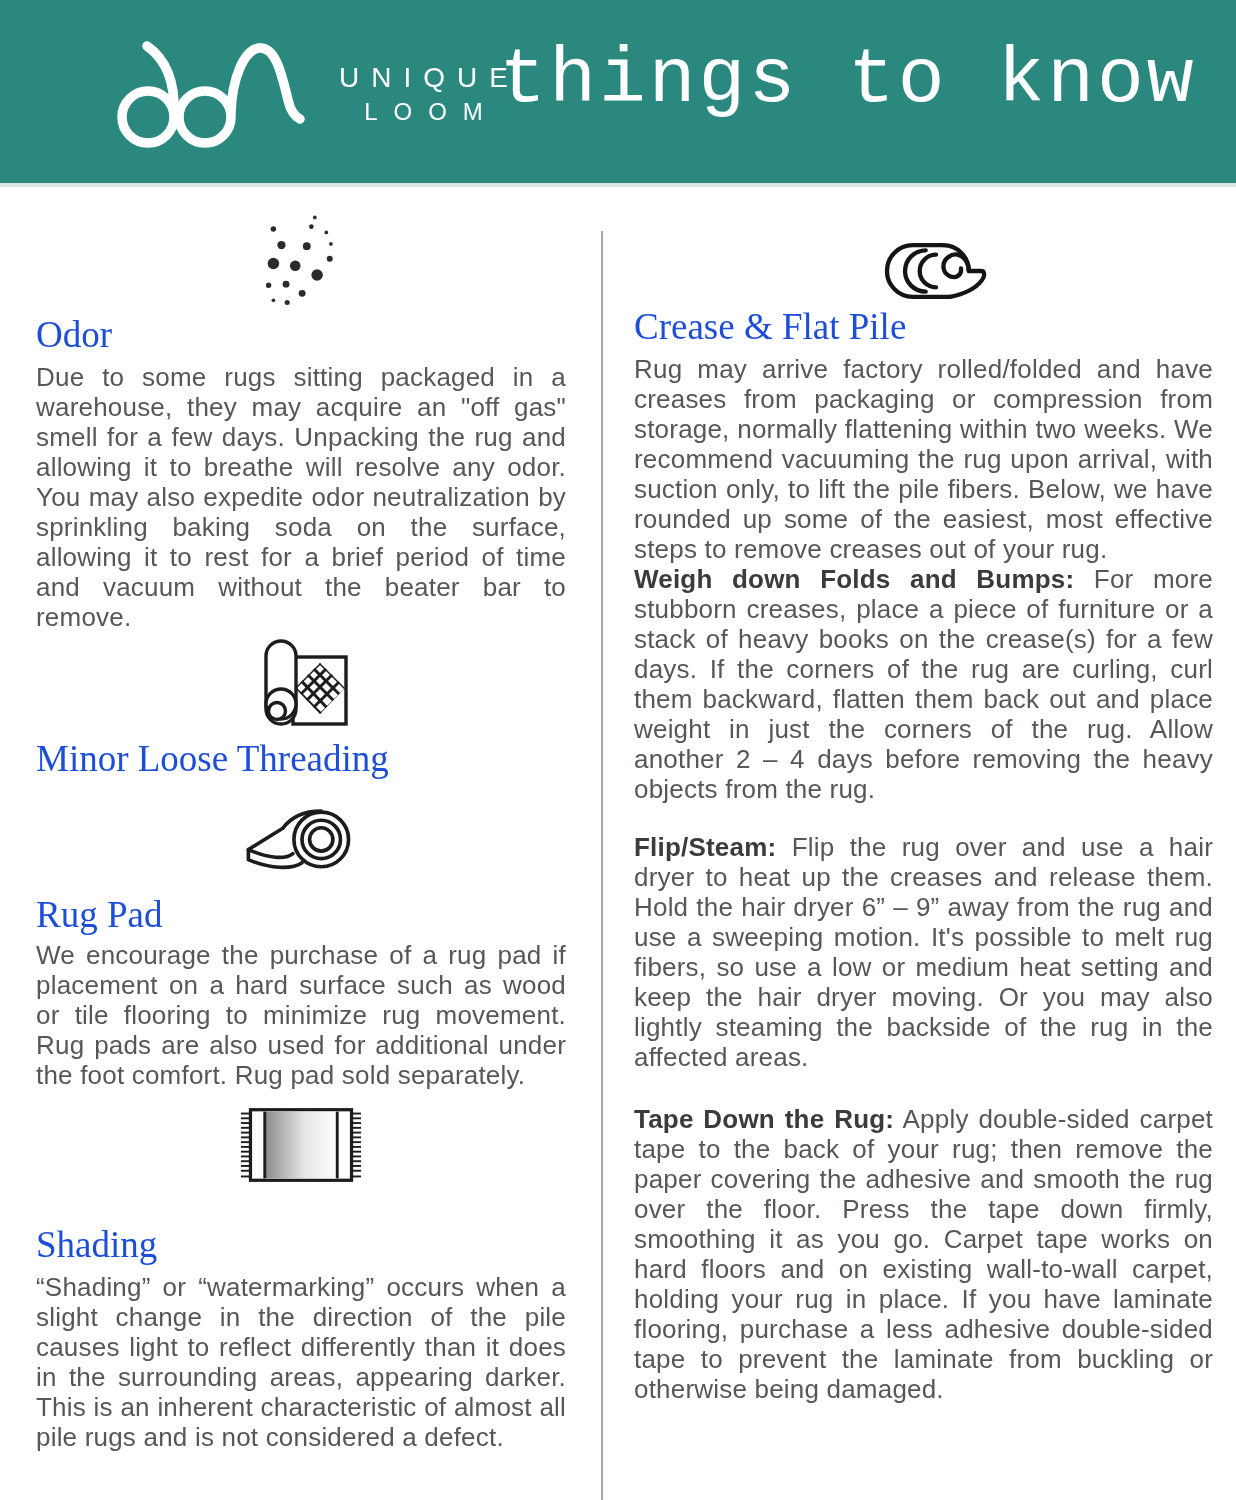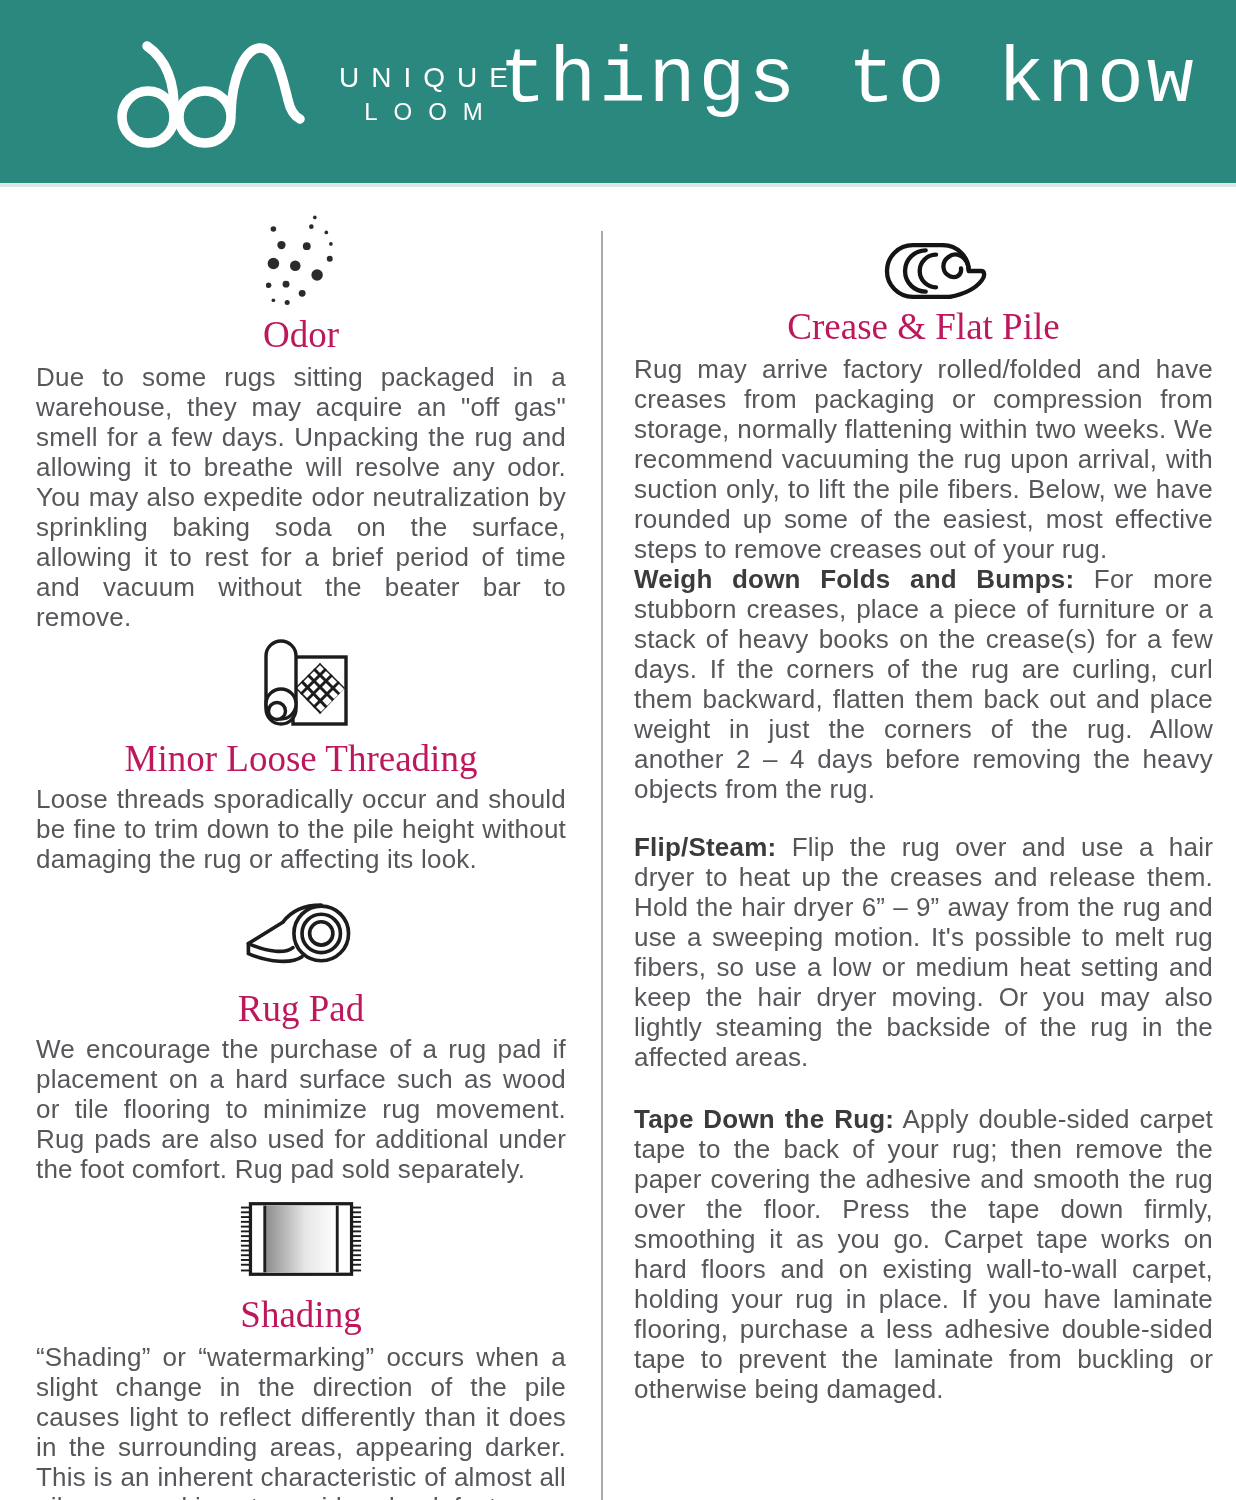--- a/index.html
+++ b/index.html
@@ -36,24 +36,24 @@
   .divider{
     position:absolute;left:601px;top:231px;width:2px;height:1269px;
     background:#a9a9a9;
   }
   .col-left{position:absolute;left:36px;top:200px;width:530px;color:#56575B;}
   .col-right{position:absolute;left:634px;top:212px;width:579px;color:#56575B;}
   .icon-row{text-align:center;line-height:0;}
   h2.section-heading{
     font-family:"Liberation Serif", serif;
     font-weight:400;
-    color:#be185d;
+    color:#1d4ed8;
     font-size:37px;
     line-height:42px;
-    text-align:center;
+    text-align:left;
     margin:0;
   }
   p.body{
     font-size:26px;
     line-height:30px;
     text-align:justify;
     margin:0;
     letter-spacing:0.2px;
   }
   b.lead{color:#3A3B3D;font-weight:700;}
@@ -61,21 +61,21 @@
   #sec-odor .icon-row{margin-top:14px;}
   #sec-odor h2{margin-top:8px;}
   #sec-odor p{margin-top:6px;}
   #sec-threading .icon-row{margin-top:6px;}
   #sec-threading h2{margin-top:8px;}
   #sec-threading p{margin-top:4px;}
   #sec-rugpad .icon-row{margin-top:22px;}
   #sec-rugpad h2{margin-top:6px;}
   #sec-rugpad p{margin-top:4px;}
   #sec-shading .icon-row{margin-top:14px;}
-  #sec-shading h2{margin-top:14px;}
+  #sec-shading h2{margin-top:38px;}
   #sec-shading p{margin-top:6px;}
   
   #sec-crease .icon-row{margin-top:28px;}
   #sec-crease h2{margin-top:4px;}
   #sec-crease p.intro{margin-top:6px;}
   #sec-crease p.tip-1{margin-top:36px;}
   #sec-crease p.tip-2{}
   #sec-crease p.tip-3{margin-top:28px;}
   #sec-crease p.tip-4{margin-top:32px;}
 </style>
@@ -151,21 +151,20 @@
             <line x1="42" y1="22" x2="88" y2="68"></line>
             <line x1="38" y1="30" x2="80" y2="74"></line>
             <line x1="34" y1="40" x2="72" y2="78"></line>
           </g>
           <rect x="15" y="3" width="30" height="83" rx="15" fill="#ffffff" stroke="#1c1c1c" stroke-width="3.4"></rect>
           <circle cx="30" cy="66" r="15" fill="#ffffff" stroke="#1c1c1c" stroke-width="3.4"></circle>
           <circle cx="26" cy="73" r="8.5" fill="#ffffff" stroke="#1c1c1c" stroke-width="3.4"></circle>
         </svg>
       </div>
       <h2 class="section-heading">Minor Loose Threading</h2>
-      <p class="body">Loose threads sporadically occur and should be fine to trim down to the pile height without damaging the rug or affecting its look.</p>
     </div>
 
     <div class="section" id="sec-rugpad">
       <div class="icon-row">
         <svg width="132" height="86" viewBox="0 0 130 85" fill="none">
           <g stroke="#1c1c1c" stroke-width="3.6" stroke-linecap="round" stroke-linejoin="round">
             <path d="M85 9 C 66 9 55 15 47 26 L 13 47 L 13 57 C 34 66 56 67 66 60" fill="#ffffff"></path>
             <path d="M13 47 C 33 56 50 57 57 51" fill="none"></path>
             <circle cx="85" cy="37" r="27" fill="#ffffff"></circle>
             <circle cx="85" cy="37" r="19" fill="#ffffff"></circle>

